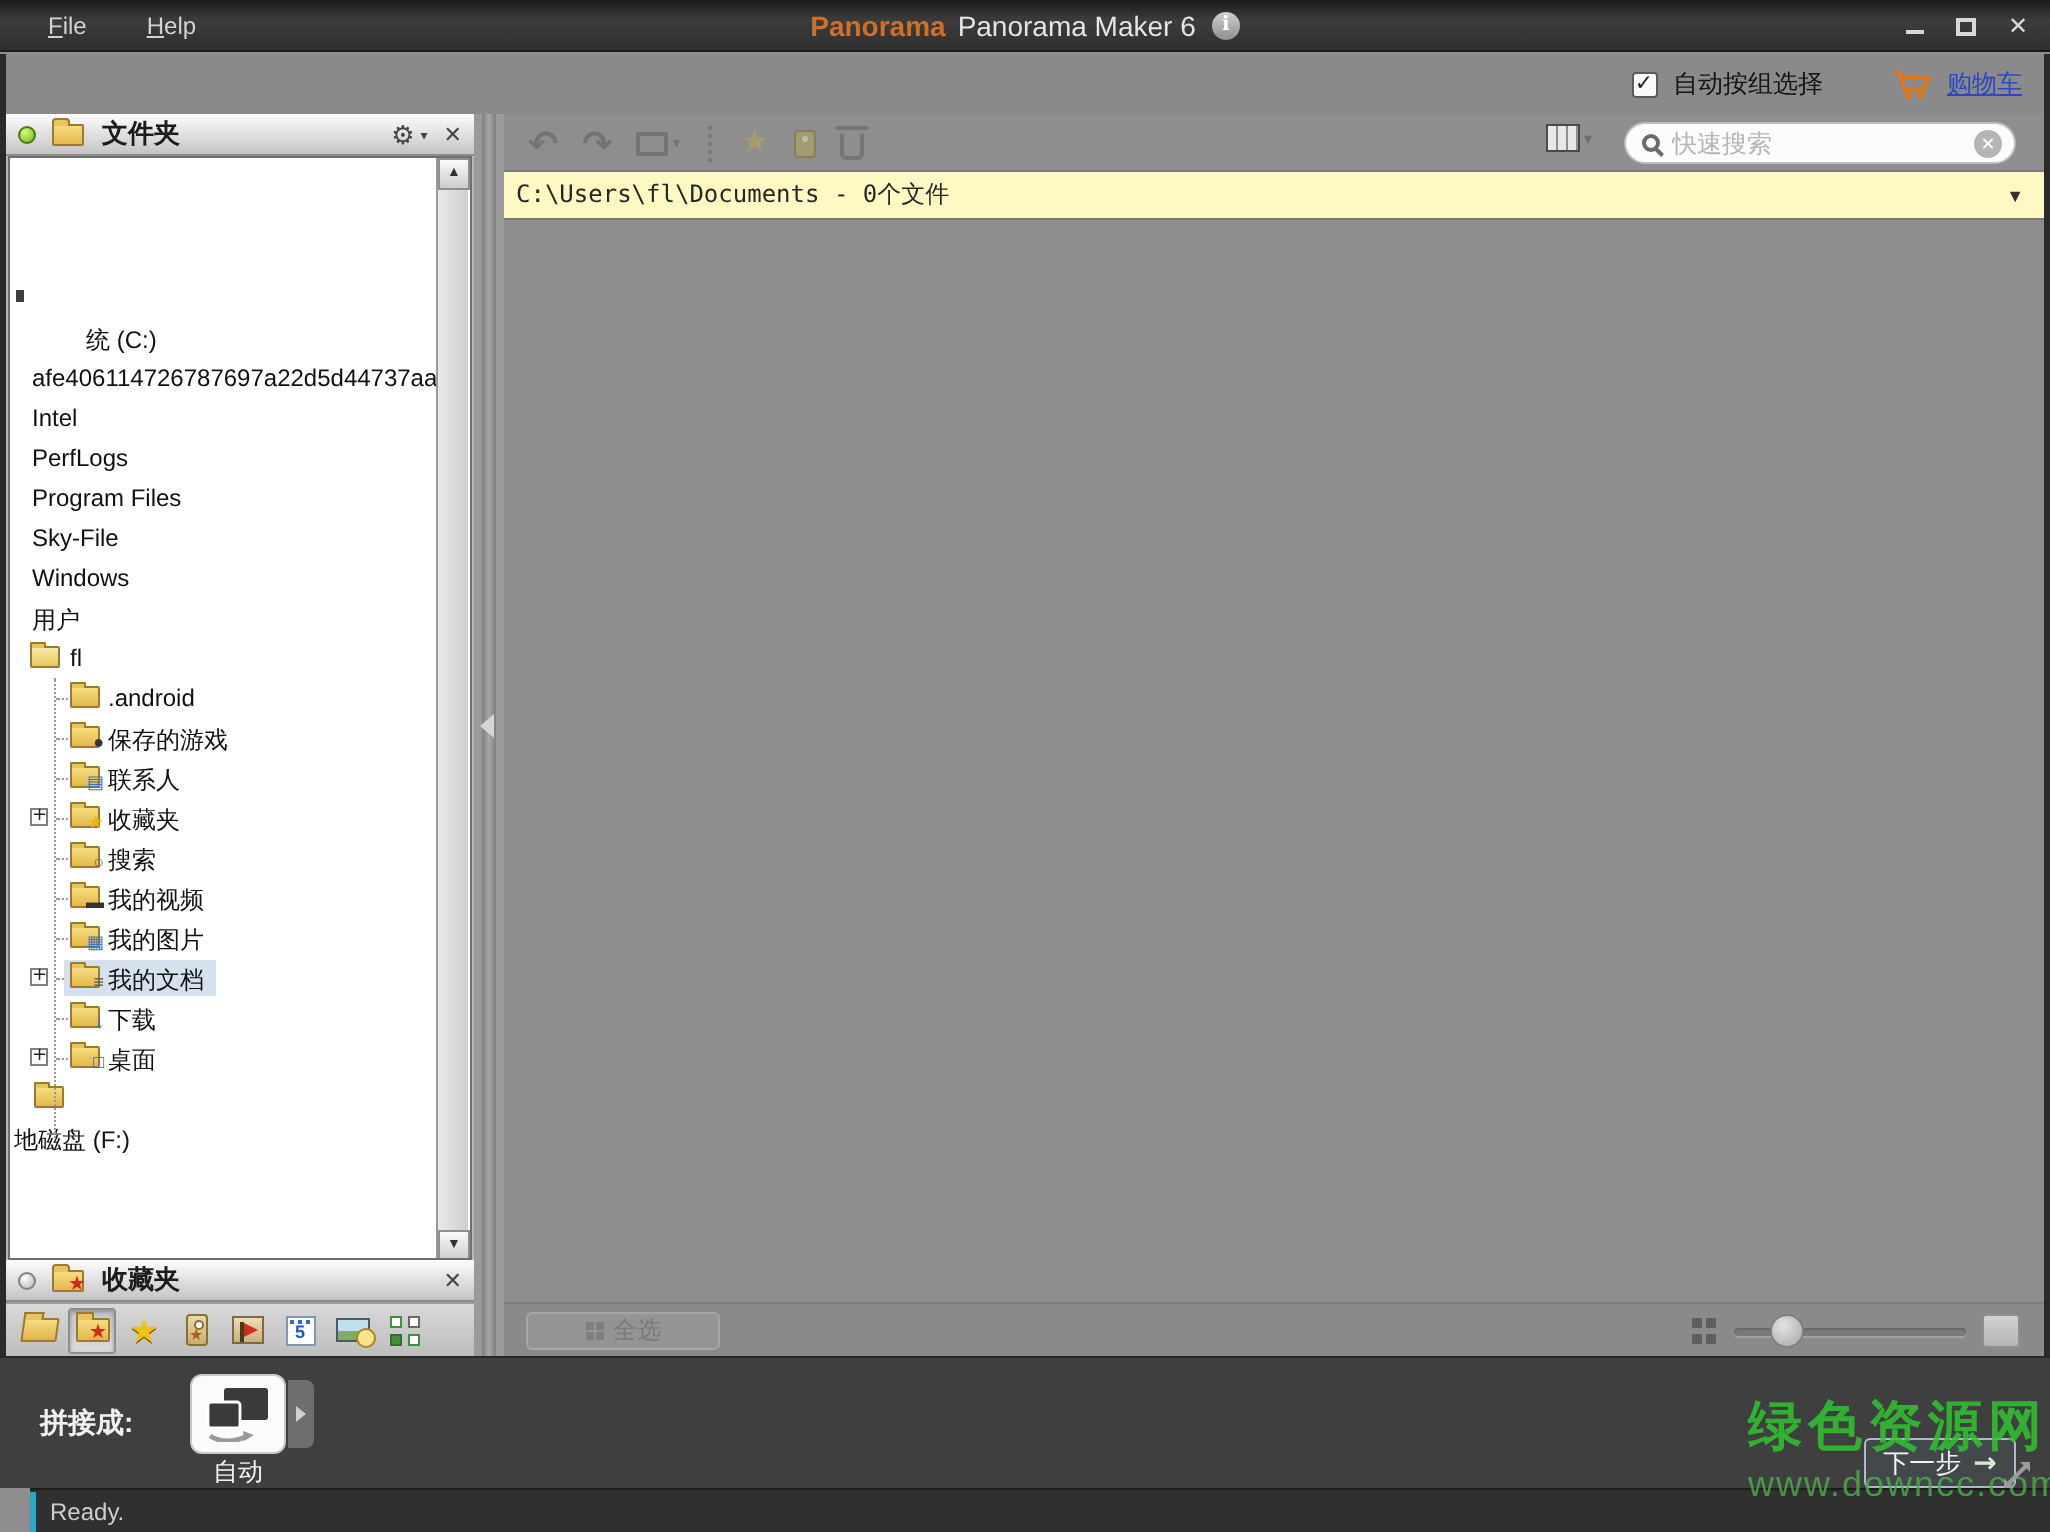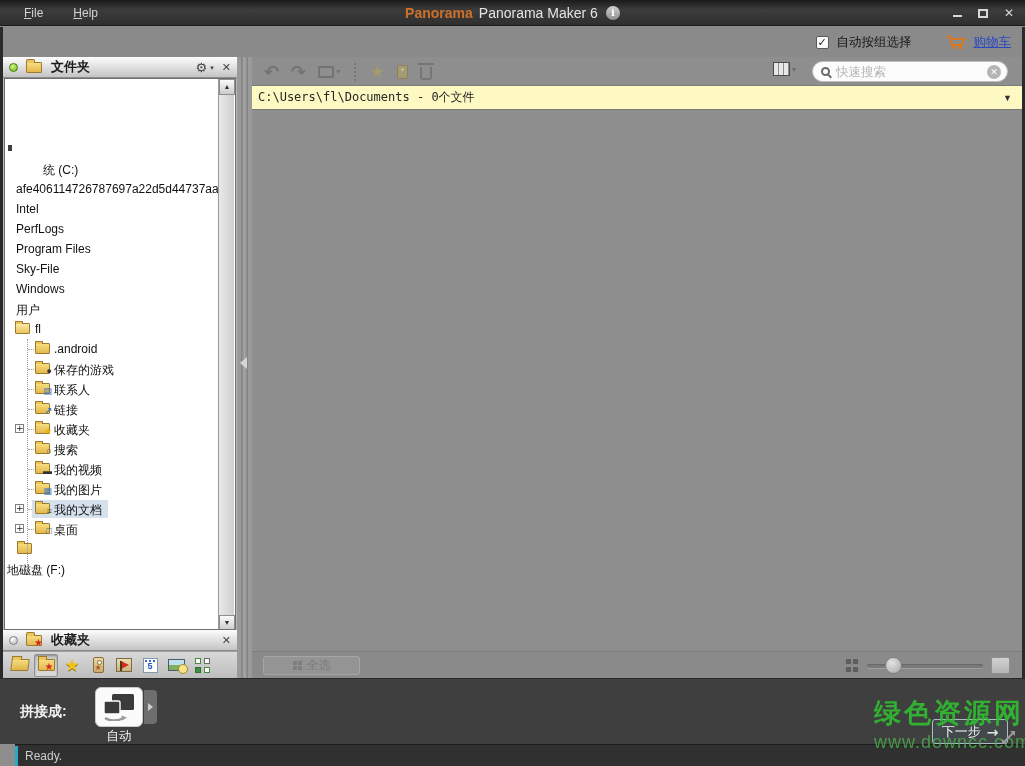--- a/index.html
+++ b/index.html
@@ -309,24 +309,20 @@
           </div>
           <div class="tree-row child">
             <span class="ti folder-games" style="left: 30px;"></span>
             <span class="tree-label" style="left: 49px;">保存的游戏</span>
           </div>
           <div class="tree-row child">
             <span class="ti folder-contacts" style="left: 30px;"></span>
             <span class="tree-label" style="left: 49px;">联系人</span>
           </div>
           <div class="tree-row child">
-            <span class="ti folder-links" style="left: 30px;"></span>
-            <span class="tree-label" style="left: 49px;">链接</span>
-          </div>
-          <div class="tree-row child">
             <span class="exp" style="left: 10px;">+</span>
             <span class="ti folder-star" style="left: 30px;"></span>
             <span class="tree-label" style="left: 49px;">收藏夹</span>
           </div>
           <div class="tree-row child">
             <span class="ti folder-search" style="left: 30px;"></span>
             <span class="tree-label" style="left: 49px;">搜索</span>
           </div>
           <div class="tree-row child">
             <span class="ti folder-video" style="left: 30px;"></span>
@@ -334,20 +330,24 @@
           </div>
           <div class="tree-row child">
             <span class="ti folder-pictures" style="left: 30px;"></span>
             <span class="tree-label" style="left: 49px;">我的图片</span>
           </div>
           <div class="tree-row child selected">
             <span class="hl"></span>
             <span class="exp" style="left: 10px;">+</span>
             <span class="ti folder-docs" style="left: 30px;"></span>
             <span class="tree-label" style="left: 49px;">我的文档</span>
+          </div>
+          <div class="tree-row child">
+            <span class="ti folder-download" style="left: 30px;"></span>
+            <span class="tree-label" style="left: 49px;">下载</span>
           </div>
           <div class="tree-row child">
             <span class="exp" style="left: 10px;">+</span>
             <span class="ti folder-desktop" style="left: 30px;"></span>
             <span class="tree-label" style="left: 49px; font-family: Liberation Mono, monospace;">桌面</span>
           </div>
           <div class="tree-row">
             <span class="ti folder" style="left: 12px;"></span>
             <span class="tree-label" style="left: 31px; margin-top: 44px;">公用</span>
           </div>

